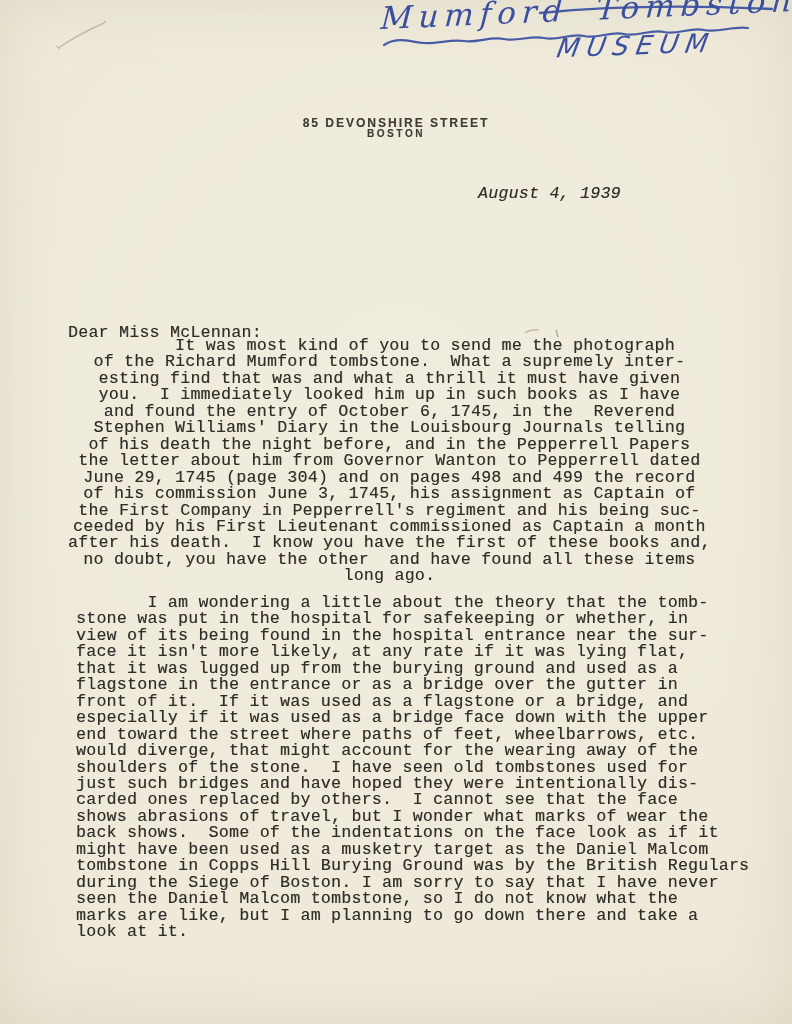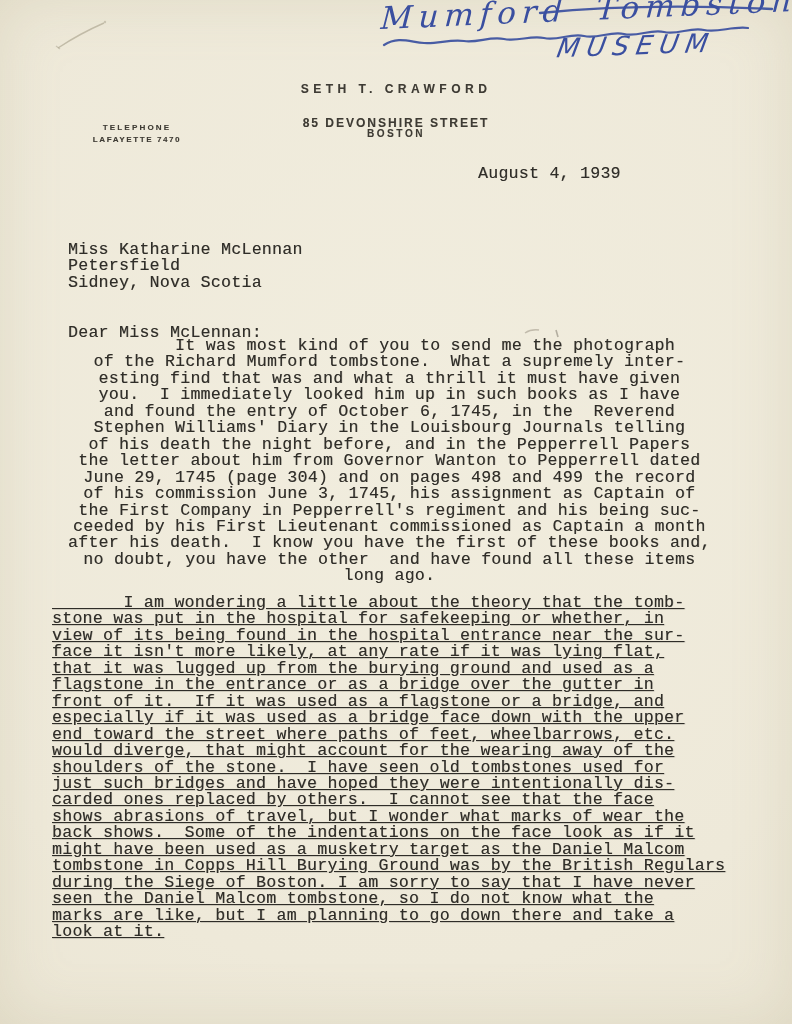--- a/index.html
+++ b/index.html
@@ -83,59 +83,51 @@
              C 438 44 450 39 464 41
              C 478 43 490 36 504 39
              C 518 42 530 35 544 38
              C 558 41 570 33 584 36
              C 598 39 610 31 624 34
              C 638 37 650 29 664 32
              C 678 35 690 27 704 30
              C 718 33 732 26 748 28" stroke="#3a4fa0" stroke-width="2.2" fill="none" stroke-linecap="round" opacity="0.92"></path>
   </svg>
 
-  <div class="lh lh-center" style="top:82px;font-size:12px;letter-spacing:4.5px;">SETH T. CRAWFORD</div>
   <div class="lh lh-center" style="top:116px;font-size:12px;letter-spacing:2px;">85 DEVONSHIRE STREET</div>
   <div class="lh lh-center" style="top:128px;font-size:10px;letter-spacing:2.6px;">BOSTON</div>
 
-  <div style="position:absolute;left:57px;top:123px;width:160px;text-align:center;">
-    <div class="lh" style="position:static;font-size:8px;letter-spacing:2.2px;">TELEPHONE</div>
-    <div class="lh" style="position:static;font-size:8px;letter-spacing:1.6px;margin-top:3px;">LAFAYETTE 7470</div>
-  </div>
 
   <svg class="overlay" width="792" height="1024" viewBox="0 0 792 1024">
     <path d="M 525 333 q 6 -4 14 -3" stroke="#9a9484" stroke-width="1.4" fill="none" opacity="0.55"></path>
     <path d="M 556 330 l 2 7" stroke="#8a8578" stroke-width="1.6" fill="none" opacity="0.6"></path>
   </svg>
 
-  <div class="type" style="left:478px;top:166px;">August 4, 1939</div>
+  <div class="type" style="left:478px;top:186px;font-style:italic;">August 4, 1939</div>
 
-  <div class="type" style="left:68px;top:242px;">Miss Katharine McLennan
-Petersfield
-Sidney, Nova Scotia</div>
 
   <div class="type" style="left:68px;top:325px;">Dear Miss McLennan:</div>
 
   <div class="type" style="left:68px;top:338px;text-align:center;">       It was most kind of you to send me the photograph
 of the Richard Mumford tombstone.  What a supremely inter-
 esting find that was and what a thrill it must have given
 you.  I immediately looked him up in such books as I have
 and found the entry of October 6, 1745, in the  Reverend
 Stephen Williams' Diary in the Louisbourg Journals telling
 of his death the night before, and in the Pepperrell Papers
 the letter about him from Governor Wanton to Pepperrell dated
 June 29, 1745 (page 304) and on pages 498 and 499 the record
 of his commission June 3, 1745, his assignment as Captain of
 the First Company in Pepperrell's regiment and his being suc-
 ceeded by his First Lieutenant commissioned as Captain a month
 after his death.  I know you have the first of these books and,
 no doubt, you have the other  and have found all these items
 long ago.</div>
 
-  <div class="type" style="left:52px;top:595px;text-decoration:underline;">       I am wondering a little about the theory that the tomb-
+  <div class="type" style="left:76px;top:595px;">       I am wondering a little about the theory that the tomb-
 stone was put in the hospital for safekeeping or whether, in
 view of its being found in the hospital entrance near the sur-
 face it isn't more likely, at any rate if it was lying flat,
 that it was lugged up from the burying ground and used as a
 flagstone in the entrance or as a bridge over the gutter in
 front of it.  If it was used as a flagstone or a bridge, and
 especially if it was used as a bridge face down with the upper
 end toward the street where paths of feet, wheelbarrows, etc.
 would diverge, that might account for the wearing away of the
 shoulders of the stone.  I have seen old tombstones used for

